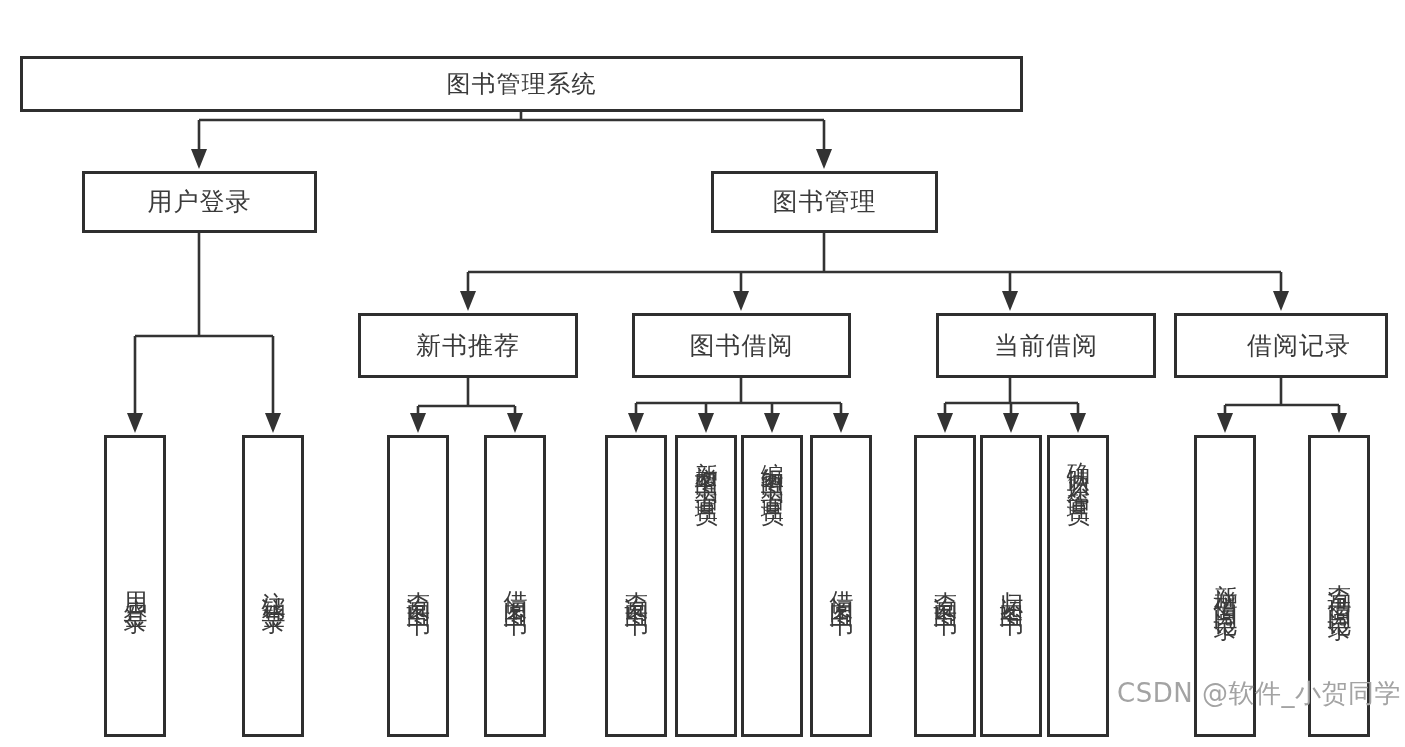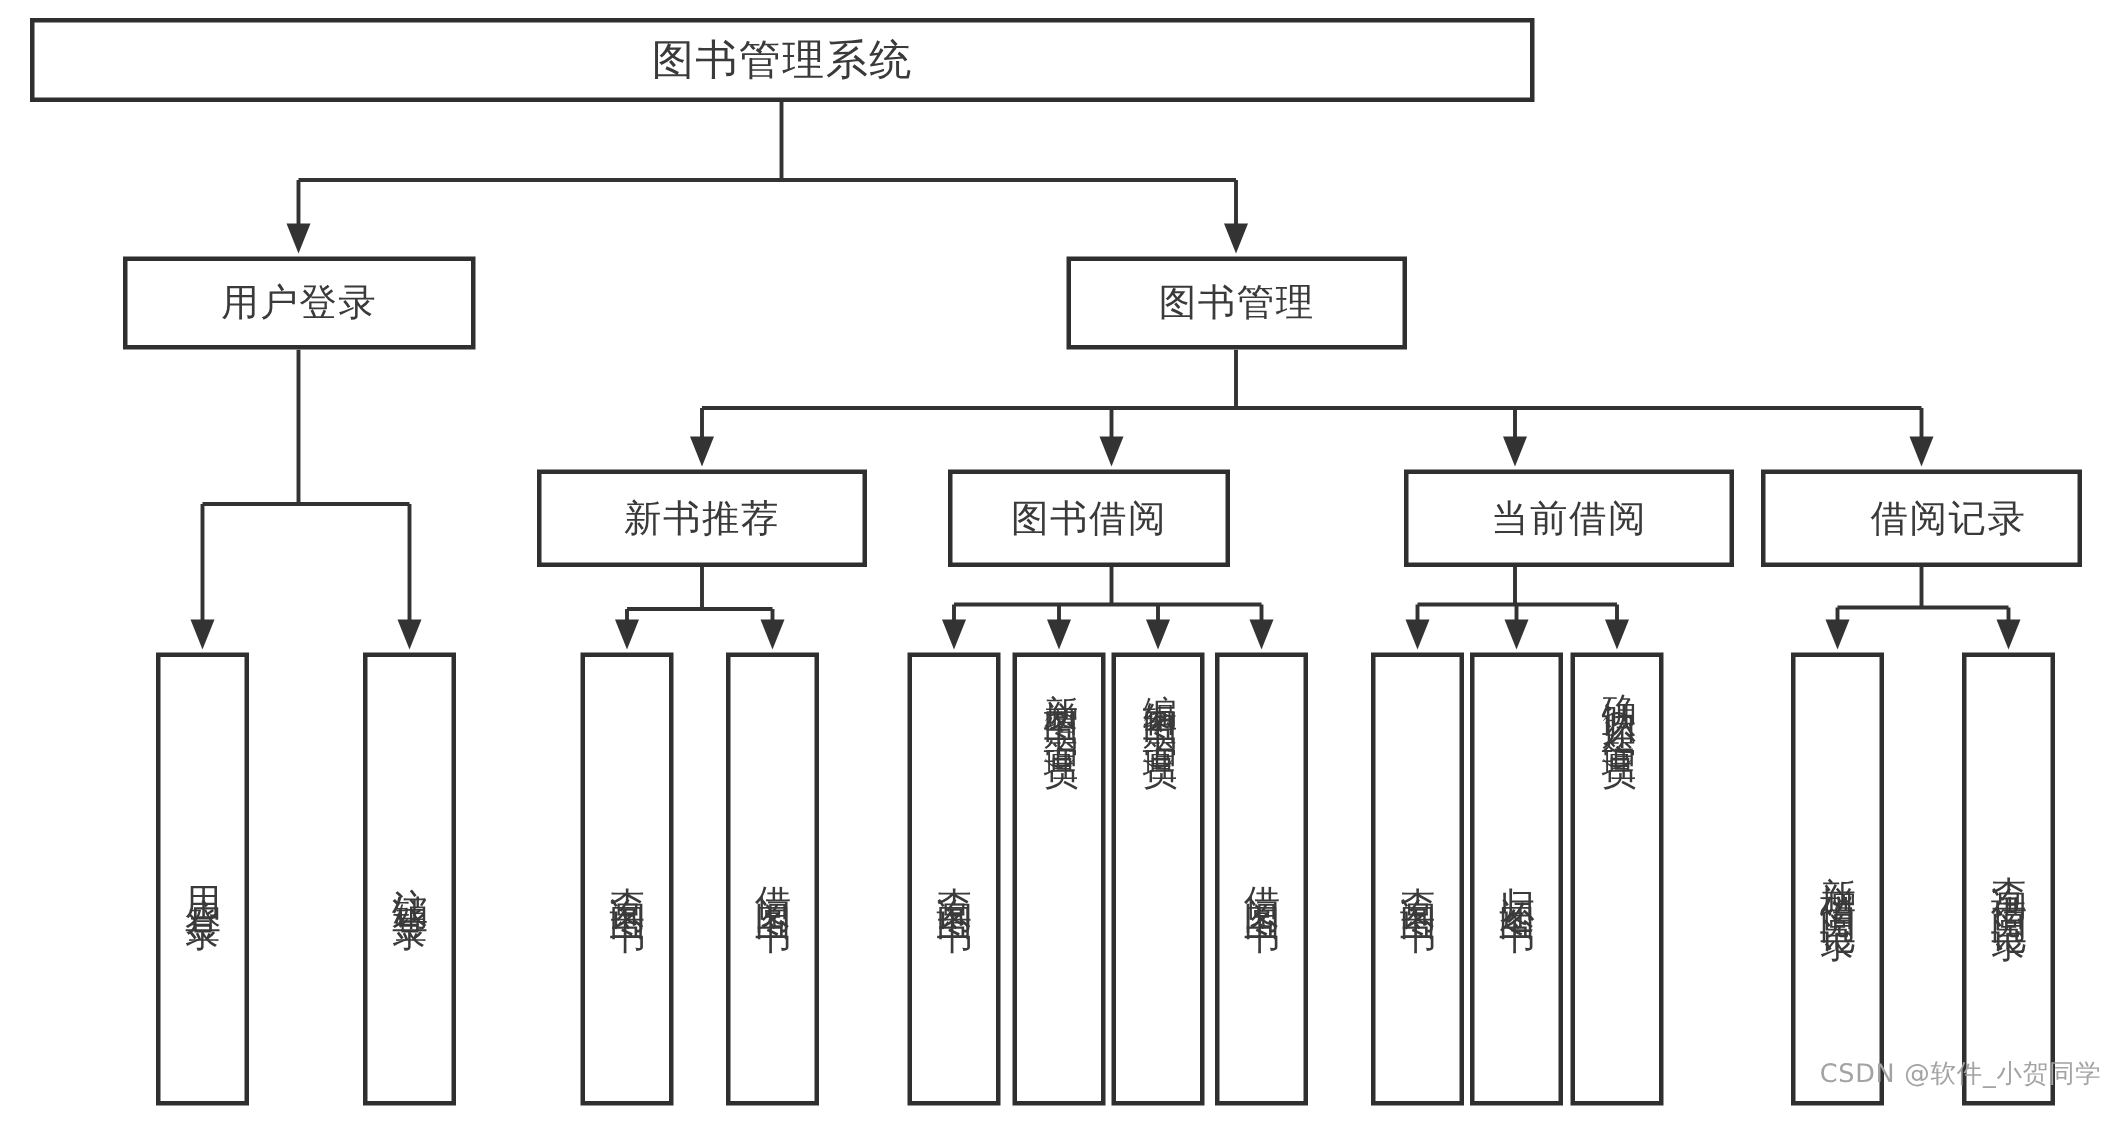--- a/index.html
+++ b/index.html
@@ -17,38 +17,38 @@
     border:3px solid #2f2f2f;
     background:#ffffff;
     color:#3a3a3a;
     display:flex;
     align-items:center;
     justify-content:center;
     line-height:1.2;
     white-space:nowrap;
   }
   .h-node{font-size:25px;letter-spacing:1px;}
-  .root-node{font-size:28px;}
+  .root-node{font-size:24px;margin-top:44px;}
   .v-node{
     writing-mode:vertical-lr;
     text-orientation:mixed;
     font-size:24px;
     letter-spacing:7px;
     white-space:normal;
   }
   .v-node.long{
     font-size:23px;
     letter-spacing:6px;
     justify-content:flex-start;
     padding-top:6px;
   }
   .watermark{
     position:absolute;
-    right:4px;top:704px;
-    font-size:17px;
+    right:4px;top:676px;
+    font-size:26px;
     color:#a3a3a3;
     letter-spacing:0.5px;
   }
 </style>
 </head>
 <body>
 
 <div class="stage">
 
   <svg class="connectors" width="1405" height="747" viewBox="0 0 1405 747">
@@ -90,21 +90,21 @@
       <polygon points="1331,413 1347,413 1339,433"></polygon>
     </g>
   </svg>
 
   <div class="node h-node root-node" style="left:20px;top:12px;width:1003px;height:56px;">图书管理系统</div>
 
   <div class="node h-node" style="left:82px;top:171px;width:235px;height:62px;">用户登录</div>
   <div class="node h-node" style="left:358px;top:313px;width:220px;height:65px;">新书推荐</div>
 
   <div class="node h-node" style="left:711px;top:171px;width:227px;height:62px;">图书管理</div>
-  <div class="node h-node" style="left:632px;top:313px;width:188px;height:65px;">图书借阅</div>
+  <div class="node h-node" style="left:632px;top:313px;width:219px;height:65px;">图书借阅</div>
   <div class="node h-node" style="left:900px;top:313px;width:220px;height:65px;margin-left:36px;">当前借阅</div>
   <div class="node h-node" style="left:1174px;top:313px;width:214px;height:65px;padding-left:36px;">借阅记录</div>
 
   <div class="node v-node" style="left:104px;top:435px;width:62px;height:302px;">用户登录</div>
   <div class="node v-node" style="left:242px;top:435px;width:62px;height:302px;">注销登录</div>
 
   <div class="node v-node" style="left:387px;top:435px;width:62px;height:302px;">查询图书</div>
   <div class="node v-node" style="left:484px;top:435px;width:62px;height:302px;">借阅图书</div>
 
   <div class="node v-node" style="left:605px;top:435px;width:62px;height:302px;">查询图书</div>

